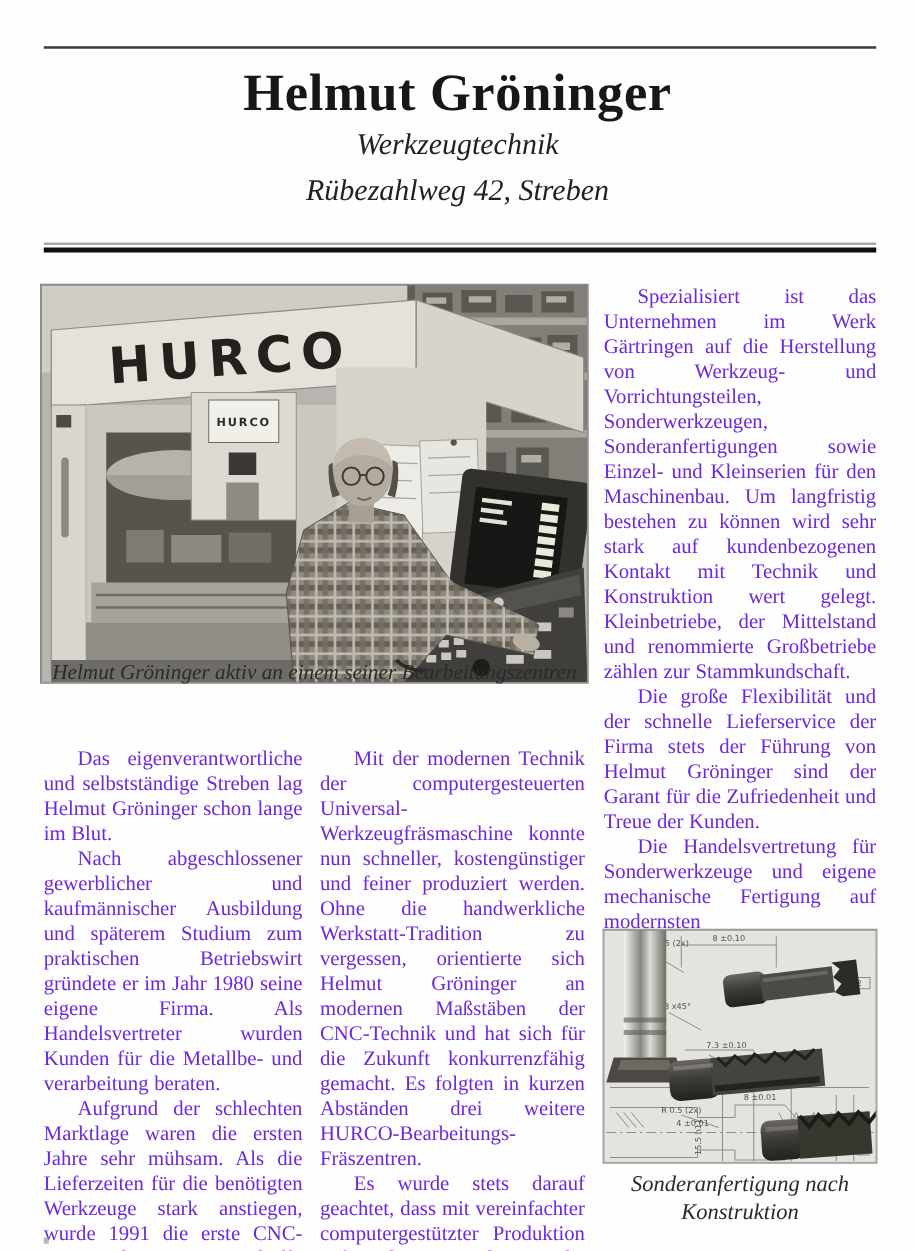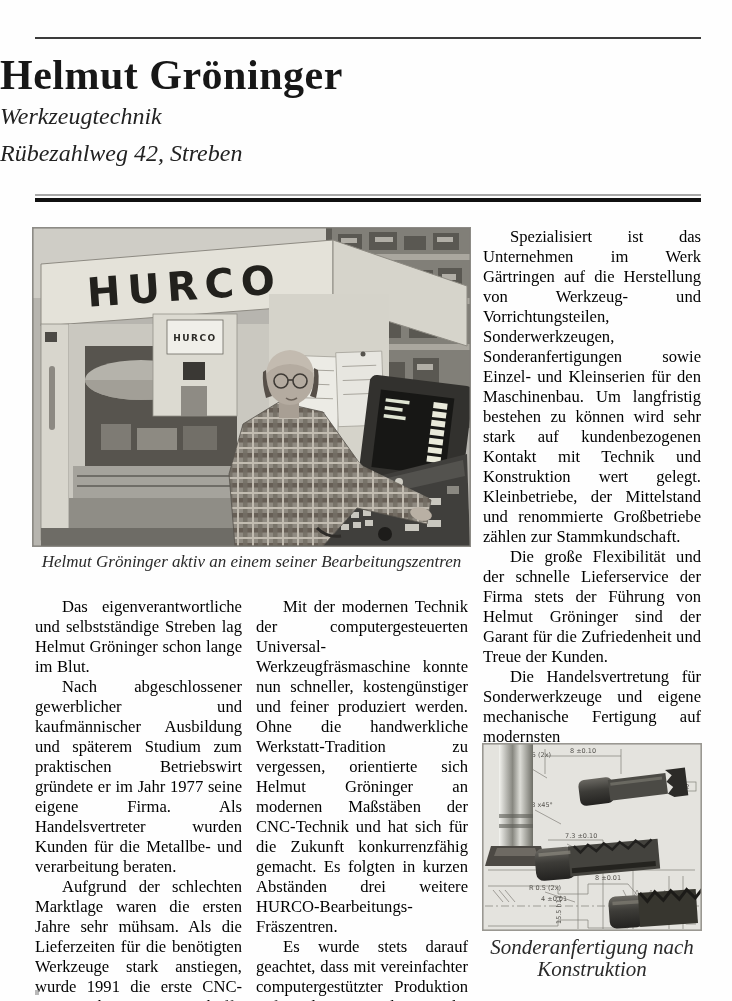--- a/index.html
+++ b/index.html
@@ -8,36 +8,36 @@
     background:#fefefe;overflow:hidden;
     font-family:"Liberation Serif","DejaVu Serif",serif;color:#1f1f1f;
   }
   
   .rule-top{position:absolute;left:35px;top:37px;width:666px;height:2px;background:#3c3c3c;}
   .rule-double{position:absolute;left:35px;top:194px;width:666px;height:8px;}
   .rule-double .thin{height:2px;background:#a8a8a8;}
   .rule-double .gap{height:2px;background:transparent;}
   .rule-double .thick{height:4px;background:#101010;}
   
-  .header{position:absolute;left:0;top:52px;width:732px;}
+  .header{position:absolute;left:0;top:52px;width:732px;text-align:center;}
   .title{font-size:42px;font-weight:700;letter-spacing:.5px;line-height:46px;color:#171717;}
   .sub{font-size:24px;font-style:italic;line-height:36px;color:#222;}
   .sub.addr{margin-top:1px;}
   
   .photo-main{position:absolute;left:33px;top:228px;width:437px;height:318px;background:#b4b2ac;outline:1px solid #8d8b86;}
   .photo-small{position:absolute;left:483px;top:744px;width:218px;height:186px;background:#e3e2dd;outline:1px solid #9a9892;}
   .photo-main svg,.photo-small svg{display:block;}
   
-  .caption-main{position:absolute;left:33px;top:552px;width:437px;text-align:center;
+  .caption-main{position:absolute;left:33px;top:528px;width:437px;text-align:center;
     font-style:italic;font-size:17px;color:#2a2a2a;}
   .caption-small{position:absolute;left:478px;top:936px;width:228px;text-align:center;
-    font-style:italic;font-size:21px;line-height:22px;color:#2a2a2a;}
+    font-style:italic;font-size:18px;line-height:22px;color:#2a2a2a;}
   
   .col{position:absolute;font-size:16.6px;line-height:20px;text-align:justify;
-    hyphens:auto;-webkit-hyphens:auto;word-spacing:.02em;color:#000000;}
+    hyphens:auto;-webkit-hyphens:auto;word-spacing:.02em;color:#6d28d9;}
   .col p{margin:0;text-indent:27px;}
   .col-left{left:35px;top:597px;width:207px;}
   .col-mid{left:256px;top:597px;width:212px;}
   .col-right{left:483px;top:227px;width:218px;}
   .scan-dot{position:absolute;left:35px;top:990px;width:4px;height:5px;background:#9b9b9b;opacity:.7;}
   text{user-select:none;}
 </style>
 </head>
 <body>
 
@@ -228,21 +228,21 @@
         <path d="M284,300 q10,10 24,8" stroke="#2e2c29" stroke-width="3" fill="none"></path>
       </g>
       <rect x="0" y="0" width="437" height="318" fill="none" stroke="#7e7c76" stroke-width="1"></rect>
     </svg>
   </div>
 
   <div class="caption-main">Helmut Gröninger aktiv an einem seiner Bearbeitungszentren</div>
 
   <div class="col col-left">
     <p>Das eigenverantwortliche und selbstständige Streben lag Helmut Gröninger schon lange im Blut.</p>
-    <p>Nach abgeschlossener gewerblicher und kaufmännischer Ausbildung und späterem Studium zum praktischen Betriebswirt gründete er im Jahr 1977 seine eigene Firma. Als Handelsvertreter wurden Kunden für die Metallbe- und verarbeitung beraten.</p>
+    <p>Nach abgeschlossener gewerblicher und kaufmännischer Ausbildung und späterem Studium zum praktischen Betriebswirt gründete er im Jahr 1980 seine eigene Firma. Als Handelsvertreter wurden Kunden für die Metallbe- und verarbeitung beraten.</p>
     <p>Aufgrund der schlechten Marktlage waren die ersten Jahre sehr mühsam. Als die Lieferzeiten für die benötigten Werkzeuge stark anstiegen, wurde 1991 die erste CNC-Fräsmaschine angeschafft. Seitdem liefen die Geschäfte gut.</p>
   </div>
 
   <div class="col col-mid">
     <p>Mit der modernen Technik der computergesteuerten Universal-Werkzeugfräsmaschine konnte nun schneller, kostengünstiger und feiner produziert werden. Ohne die handwerkliche Werkstatt-Tradition zu vergessen, orientierte sich Helmut Gröninger an modernen Maßstäben der CNC-Technik und hat sich für die Zukunft konkurrenzfähig gemacht. Es folgten in kurzen Abständen drei weitere HURCO-Bearbeitungs-Fräszentren.</p>
     <p>Es wurde stets darauf geachtet, dass mit vereinfachter computergestützter Produktion auf die Kundenwünsche entsprechend der Kundenzeichnungen eingegangen werden konnte.</p>
   </div>
 
   <div class="col col-right">
     <p>Spezialisiert ist das Unternehmen im Werk Gärtringen auf die Herstellung von Werkzeug- und Vorrichtungsteilen, Sonderwerkzeugen, Sonderanfertigungen sowie Einzel- und Kleinserien für den Maschinenbau. Um langfristig bestehen zu können wird sehr stark auf kundenbezogenen Kontakt mit Technik und Konstruktion wert gelegt. Kleinbetriebe, der Mittelstand und renommierte Großbetriebe zählen zur Stammkundschaft.</p>

